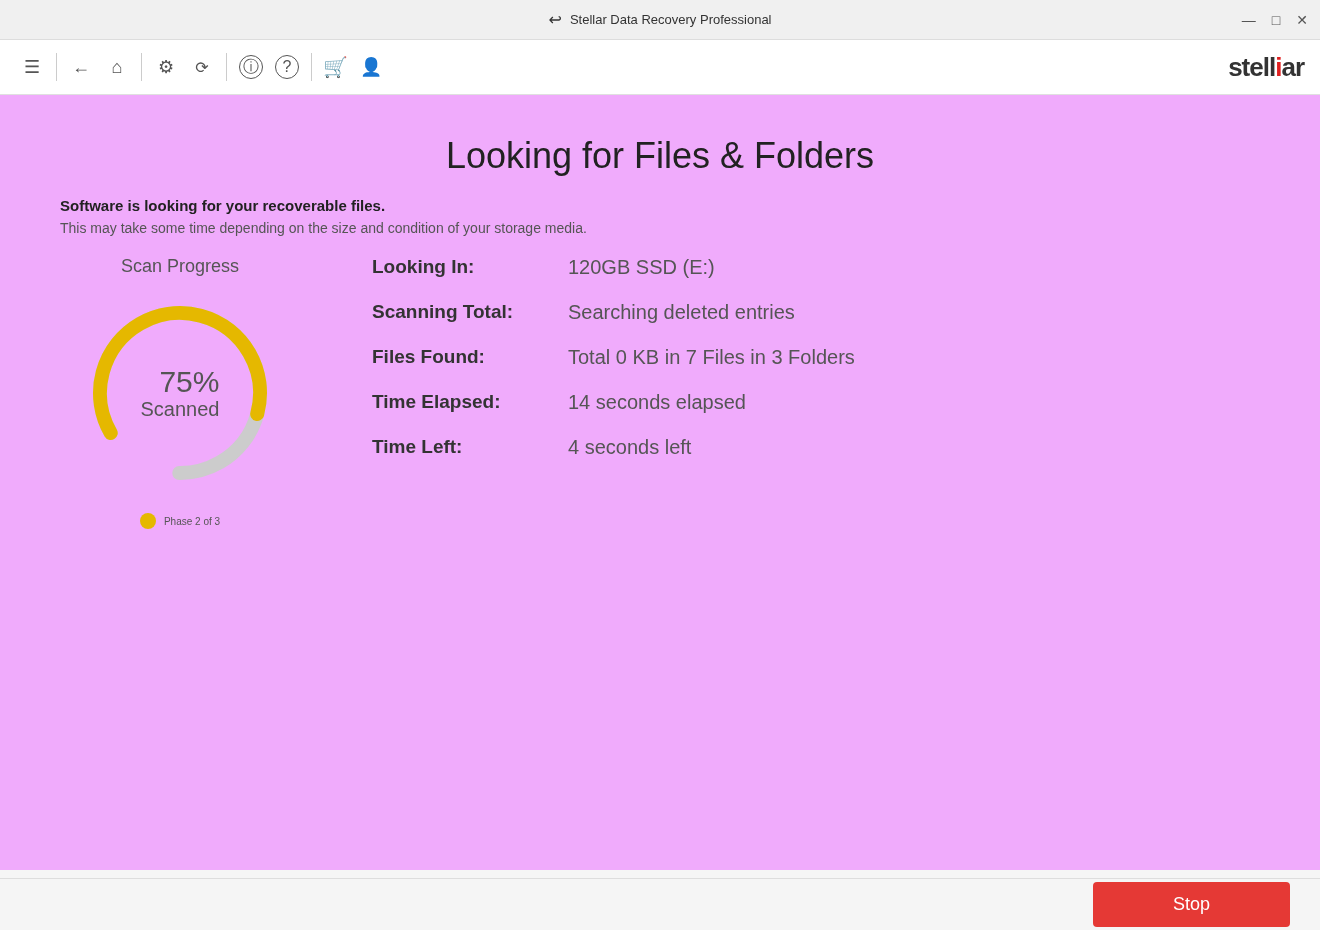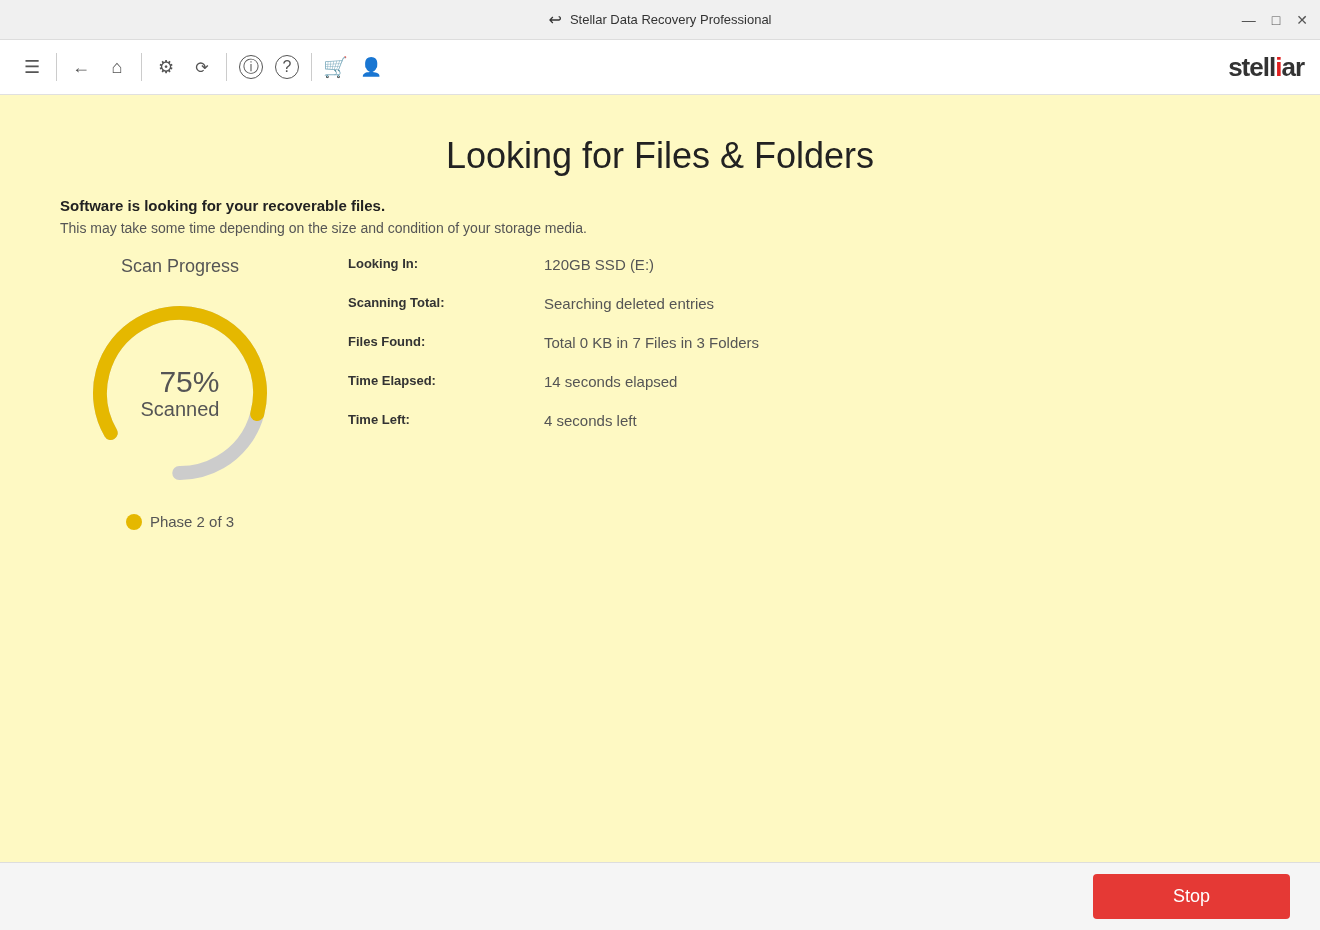--- a/index.html
+++ b/index.html
@@ -79,21 +79,21 @@
       color: #333;
       letter-spacing: -1px;
       text-align: center;
     }
     .toolbar-logo span {
       color: #e02020;
     }
 
     
     .main-content {
-      background: #fef9c3;
+      background: #f0abfc;
       padding: 40px 60px 20px 60px;
       min-height: calc(930px - 40px - 55px - 60px);
     }
 
     .page-title {
       text-align: center;
       font-size: 36px;
       font-weight: 300;
       color: #222;
       margin-bottom: 20px;
@@ -141,21 +141,21 @@
     }
     .info-sub {
       font-size: 14px;
       color: #555;
     }
 
     
     .scan-area {
       display: flex;
       align-items: flex-start;
-      gap: 48px;
+      gap: 72px;
       margin-top: 20px;
     }
 
     
     .progress-container {
       display: flex;
       flex-direction: column;
       align-items: center;
       min-width: 240px;
     }
@@ -189,21 +189,21 @@
     .progress-scanned {
       font-size: 20px;
       color: #555;
       display: block;
     }
     .phase-label {
       display: flex;
       align-items: center;
       gap: 8px;
       margin-top: 20px;
-      font-size: 15px;
+      font-size: 10px;
       color: #555;
     }
     .phase-dot {
       width: 16px;
       height: 16px;
       background: #e5b800;
       border-radius: 50%;
     }
 
     
@@ -211,36 +211,36 @@
       flex: 1;
     }
     .stat-row {
       display: flex;
       align-items: flex-start;
       margin-bottom: 22px;
       gap: 16px;
     }
     .stat-key {
       font-weight: bold;
-      font-size: 13px;
+      font-size: 19px;
       color: #333;
       min-width: 180px;
     }
     .stat-val {
-      font-size: 15px;
+      font-size: 20px;
       color: #555;
     }
 
     
     .bottom-bar {
       position: absolute;
       bottom: 0;
       left: 0;
       right: 0;
-      height: 68px;
+      height: 52px;
       background: #f5f5f5;
       border-top: 1px solid #ddd;
       display: flex;
       align-items: center;
       justify-content: flex-end;
       padding: 0 30px;
     }
     .stop-button {
       background: #e53935;
       color: #fff;

